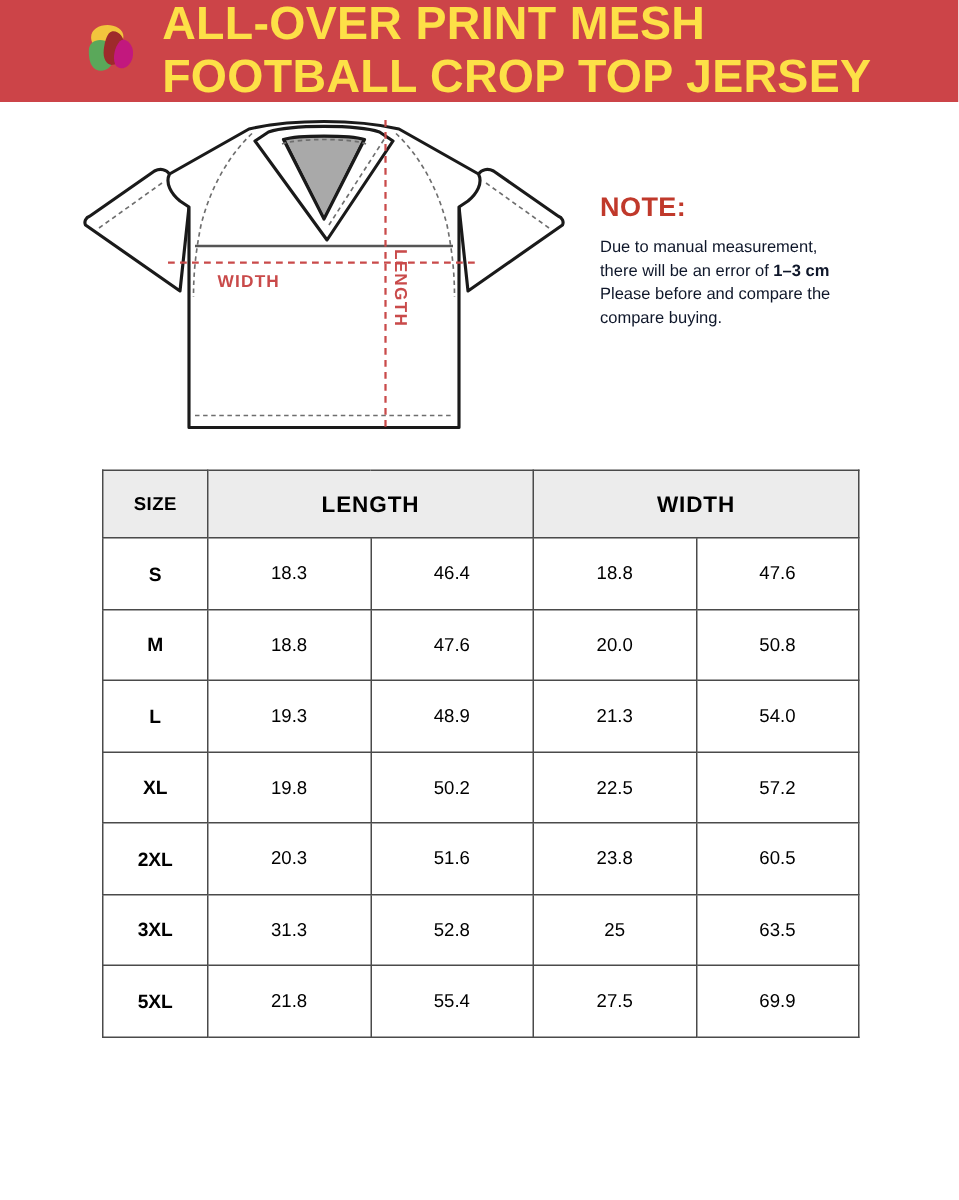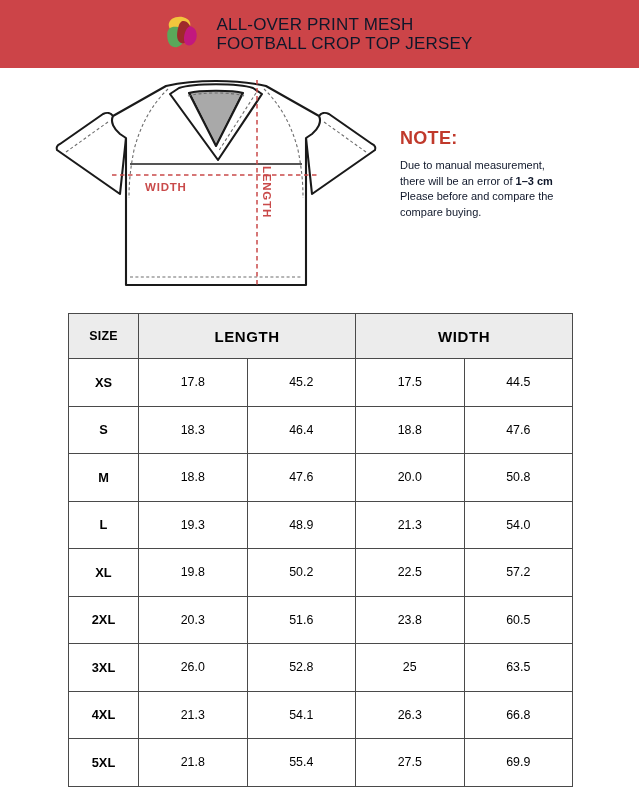--- a/index.html
+++ b/index.html
@@ -32,23 +32,23 @@
     gap: 12px;
     transform: translateX(-4px);
   }
   .logo {
     width: 46px;
     height: 46px;
     flex: 0 0 46px;
     position: relative;
   }
   .title-block {
-    color: #0f172a;
-    font-weight: normal;
-    font-size: 17px;
+    color: #fde047;
+    font-weight: bold;
+    font-size: 31px;
     line-height: 1.12;
     letter-spacing: 0.2px;
     text-align: left;
     white-space: nowrap;
   }
   .title-line { display: block; }
 
   
   .jersey-wrap {
     position: absolute;
@@ -220,27 +220,20 @@
       <col class="col-data">
   </colgroup>
   <tbody>
     <tr class="row-head">
       <td class="small-head">SIZE</td>
       <td colspan="2">LENGTH</td>
       <td colspan="2">WIDTH</td>
     </tr>
 
     <tr class="row-data">
-      <td class="size-cell">XS</td>
-      <td>17.8</td>
-      <td>45.2</td>
-      <td>17.5</td>
-      <td>44.5</td>
-    </tr>
-    <tr class="row-data">
       <td class="size-cell">S</td>
       <td>18.3</td>
       <td>46.4</td>
       <td>18.8</td>
       <td>47.6</td>
     </tr>
     <tr class="row-data">
       <td class="size-cell">M</td>
       <td>18.8</td>
       <td>47.6</td>
@@ -263,31 +256,24 @@
     </tr>
     <tr class="row-data">
       <td class="size-cell">2XL</td>
       <td>20.3</td>
       <td>51.6</td>
       <td>23.8</td>
       <td>60.5</td>
     </tr>
     <tr class="row-data">
       <td class="size-cell">3XL</td>
-      <td>26.0</td>
+      <td>31.3</td>
       <td>52.8</td>
       <td>25</td>
       <td>63.5</td>
-    </tr>
-    <tr class="row-data">
-      <td class="size-cell">4XL</td>
-      <td>21.3</td>
-      <td>54.1</td>
-      <td>26.3</td>
-      <td>66.8</td>
     </tr>
     <tr class="row-data">
       <td class="size-cell">5XL</td>
       <td>21.8</td>
       <td>55.4</td>
       <td>27.5</td>
       <td>69.9</td>
     </tr>
   </tbody>
 </table>

